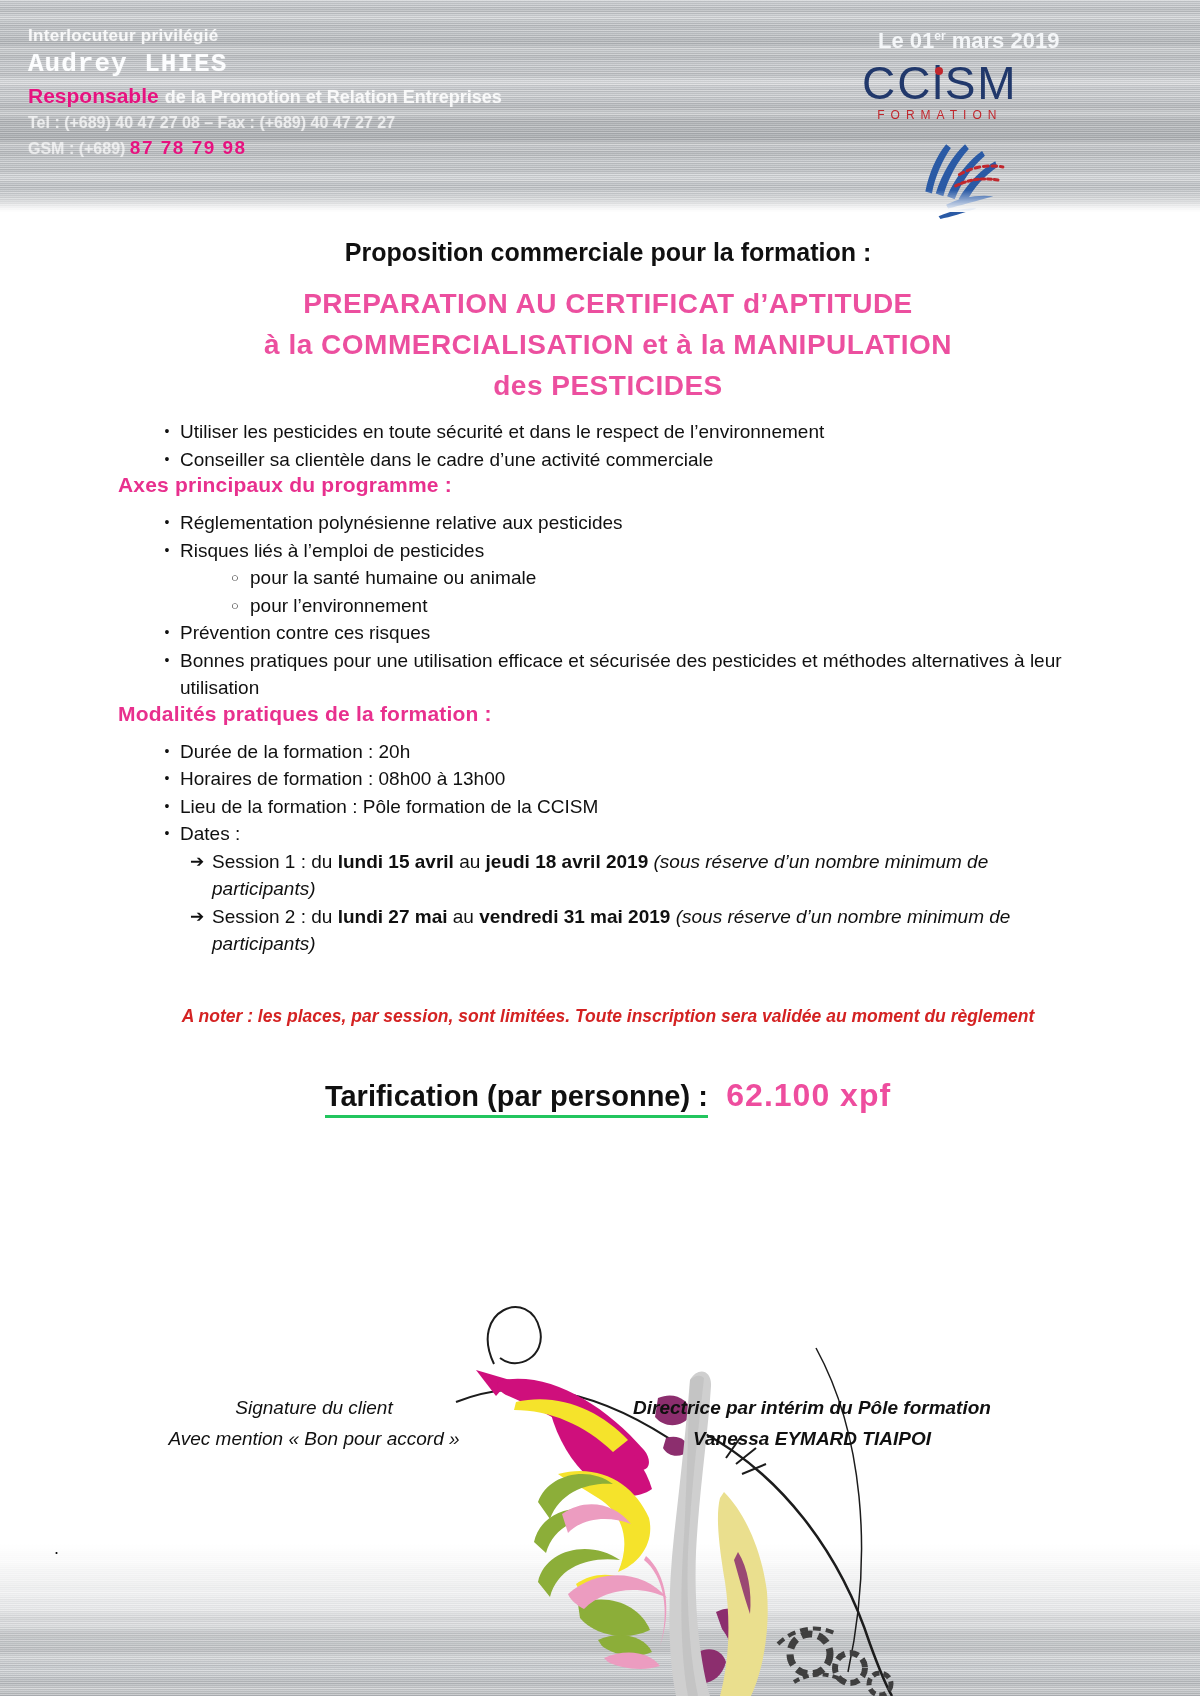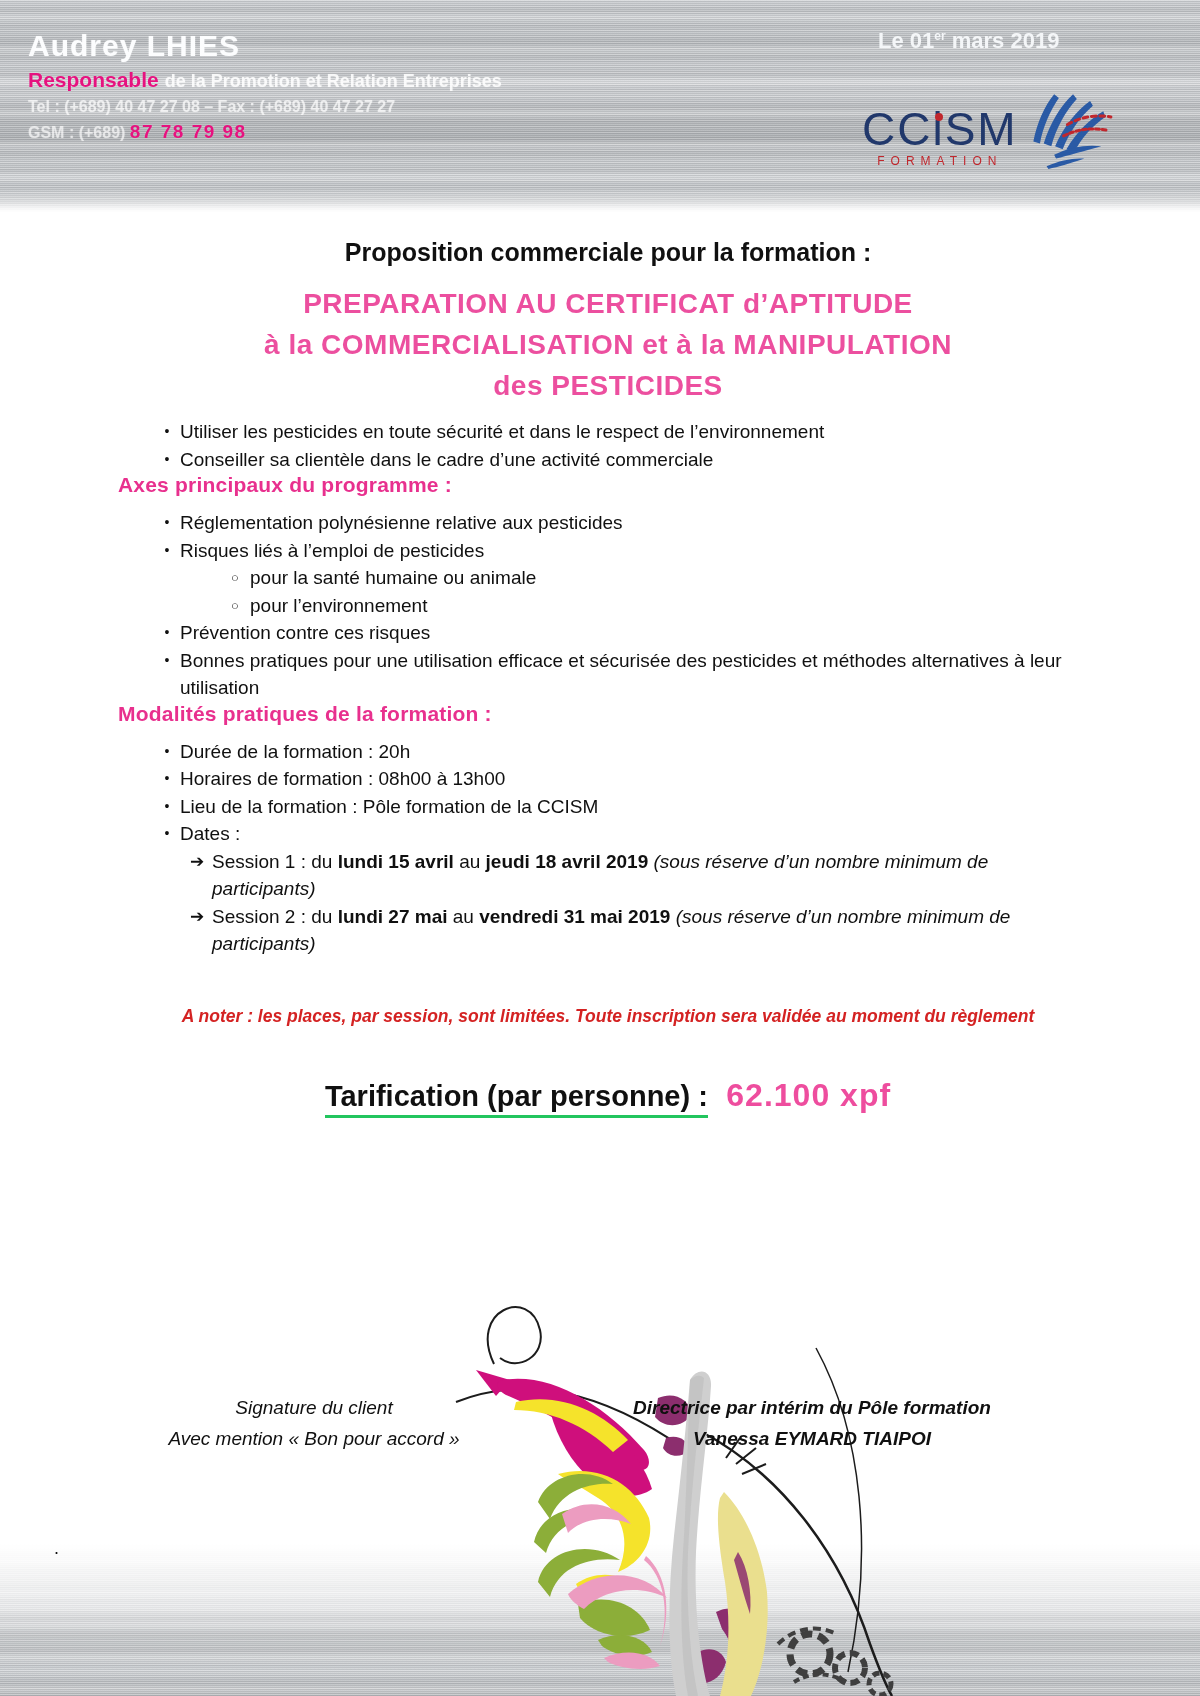--- a/index.html
+++ b/index.html
@@ -22,29 +22,29 @@
         rgba(255,255,255,0) 32px),
       linear-gradient(180deg,#ced1d4 0%,#bcbfc2 22%,#d4d6d9 40%,#aeb1b4 62%,#d0d3d6 82%,#b6b9bc 100%);
   }
 
   
   .hdr{position:absolute;top:0;left:0;width:100%;height:212px;z-index:2;}
   .hdr::after{content:"";position:absolute;left:0;right:0;bottom:0;height:22px;
       background:linear-gradient(180deg,rgba(255,255,255,0),#ffffff);}
   .contact{position:absolute;left:28px;top:26px;text-shadow:0 0 2px rgba(255,255,255,0.25);}
   .c-intro{font-size:17px;font-weight:700;color:rgba(255,255,255,0.85);letter-spacing:.3px;}
-  .c-name{font-size:30px;font-weight:700;color:#fcfdfe;letter-spacing:1px;margin-top:3px;}
+  .c-name{font-size:26px;font-weight:700;color:#fcfdfe;letter-spacing:1px;margin-top:3px;font-family:Liberation Mono, monospace;}
   .c-role{margin-top:5px;font-size:18px;font-weight:700;color:rgba(255,255,255,0.85);}
   .c-role-hl{color:#e6127f;font-size:21px;font-weight:800;margin-right:6px;}
   .c-tel{margin-top:6px;font-size:16px;font-weight:700;color:rgba(255,255,255,0.68);}
   .c-gsm{margin-top:5px;font-size:16px;font-weight:700;color:rgba(255,255,255,0.62);}
   .c-gsm-num{color:#e6127f;font-size:19px;font-weight:800;letter-spacing:1.5px;}
   .h-date{position:absolute;left:878px;top:28px;font-size:22px;font-weight:700;color:#f4f6f8;}
   .h-date sup{font-size:12px;}
-  .logo{position:absolute;left:862px;top:72px;display:flex;align-items:flex-end;}
+  .logo{position:absolute;left:862px;top:60px;display:flex;align-items:flex-end;flex-direction:column;}
   .logo-txt{font-size:46px;color:#21386b;letter-spacing:2px;line-height:46px;}
   .logo-i{position:relative;display:inline-block;}
   .logo-i::after{content:"";position:absolute;top:7px;left:50%;transform:translateX(-50%);
       width:8px;height:8px;border-radius:50%;background:#c1272d;}
   .logo-sub{font-size:12px;color:#c1272d;letter-spacing:6px;margin-top:2px;text-align:center;}
   .fan{width:104px;height:96px;margin-left:4px;position:relative;top:14px;}
 
   
   .content{position:absolute;top:212px;left:8px;width:100%;z-index:1;}
   .doc-intro{margin:26px 0 0;text-align:center;font-size:25px;font-weight:700;color:#101010;}
@@ -83,20 +83,21 @@
       background:linear-gradient(180deg,#ffffff 0%,rgba(255,255,255,0.78) 26%,rgba(255,255,255,0.30) 55%,rgba(255,255,255,0.05) 80%,rgba(255,255,255,0) 100%);}
   .stray{position:absolute;left:54px;top:1538px;font-size:18px;color:#101010;z-index:2;}
 </style>
 </head>
 <body>
 
 <div class="page">
 
   <header class="hdr metal-texture">
     <div class="contact">
+      <div class="c-intro">Interlocuteur privilégié</div>
       <div class="c-name">Audrey LHIES</div>
       <div class="c-role">
         <span class="c-role-hl">Responsable</span><span>de la Promotion et Relation Entreprises</span>
       </div>
       <div class="c-tel">Tel : (+689) 40 47 27 08 – Fax : (+689) 40 47 27 27</div>
       <div class="c-gsm">
         <span>GSM : (+689) </span><span class="c-gsm-num">87 78 79 98</span>
       </div>
     </div>
 

